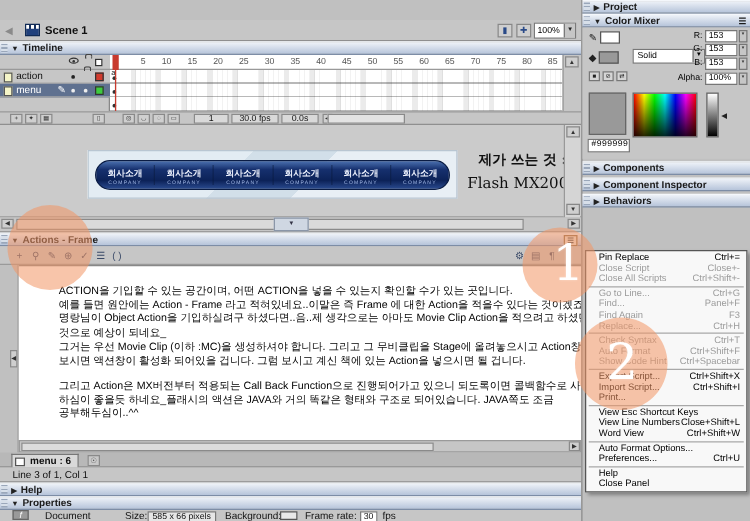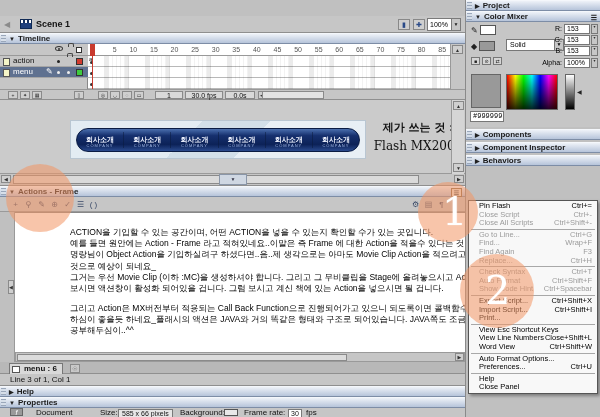--- a/index.html
+++ b/index.html
@@ -113,21 +113,21 @@
   #act-menu-btn { position:absolute; right:3px; top:1px; width:11px; height:9px; background:#e8e0d4; border:1px solid #8a6a4a;
                   font-size:6px; line-height:8px; text-align:center; color:#444; }
   #act-toolbar { left:0; top:197px; width:465px; height:15px; background:#c6c6c6; border-bottom:1px solid #9a9a9a; }
   .atb-left { position:absolute; left:10px; top:2px; display:flex; gap:2px; }
   .atb-right { position:absolute; right:18px; top:2px; display:flex; gap:2px; }
   .aic { width:11px; height:11px; font-size:8px; line-height:11px; text-align:center; color:#3a4a68; }
   #act-side { left:8px; top:212px; width:7px; height:150px; background:#c0c0c0; border-right:1px solid #999; }
   #act-side .col-arrow { position:absolute; left:0px; top:68px; width:6px; height:14px; background:#cfcfcf; border:1px solid #8a8a8a;
                          font-size:5px; line-height:12px; text-align:center; color:#333; }
   #script { left:15px; top:212px; width:450px; height:140px; background:#fff; border-top:1px solid #888; overflow:hidden; }
-  .sline { white-space:nowrap; font-size:8.5px; line-height:11.2px; color:#000; padding-left:55px; }
+  .sline { white-space:nowrap; font-size:8.5px; line-height:11.2px; color:#000; padding-left:32px; }
   #para1 { position:absolute; left:0; top:14px; width:100%; }
   #para2 { position:absolute; left:0; top:90px; width:100%; }
   #script-hscroll { left:15px; top:352px; width:450px; height:10px; background:#c6c6c6; border:1px solid #9a9a9a; }
   #script-hthumb { position:absolute; left:1px; top:1px; width:330px; height:7px; background:#dcdcdc; border:1px solid #8a8a8a; }
   #script-tabs { left:0; top:362px; width:465px; height:12px; background:#b8b8b8; border-bottom:1px solid #8f8f8f; }
   #script-tab { position:absolute; left:9px; top:1px; height:11px; background:#d9d9d9; border:1px solid #777; border-bottom:none;
                 font-size:8px; font-weight:bold; line-height:10px; padding:0 5px 0 14px; color:#111; }
   #script-tab .tabic { position:absolute; left:2px; top:2px; width:8px; height:7px; background:#fff; border:1px solid #555; }
   #pin-after { position:absolute; left:70px; top:2px; width:10px; height:9px; background:#c9c9c9; border:1px solid #8a8a8a;
                font-size:6px; line-height:8px; text-align:center; color:#555; }
@@ -482,42 +482,42 @@
     </div>
     <div class="dock-hdr phdr" style="margin-top:2px;">
       <span class="grip"></span>
       <span class="tri">▶</span><span>Behaviors</span>
     </div>
   </div>
 
   <div class="abs" id="ctxmenu">
 
       <div class="mitem">
-        <span class="lbl">Pin Flash</span>
+        <span class="lbl">Pin Replace</span>
         <span class="sc">Ctrl+=</span>
       </div>
 
       <div class="mitem disabled">
         <span class="lbl">Close Script</span>
-        <span class="sc">Ctrl+-</span>
+        <span class="sc">Close+-</span>
       </div>
 
       <div class="mitem disabled">
         <span class="lbl">Close All Scripts</span>
         <span class="sc">Ctrl+Shift+-</span>
       </div>
     <div class="msep"></div>
       <div class="mitem disabled">
         <span class="lbl">Go to Line...</span>
         <span class="sc">Ctrl+G</span>
       </div>
 
       <div class="mitem disabled">
         <span class="lbl">Find...</span>
-        <span class="sc">Wrap+F</span>
+        <span class="sc">Panel+F</span>
       </div>
 
       <div class="mitem disabled">
         <span class="lbl">Find Again</span>
         <span class="sc">F3</span>
       </div>
 
       <div class="mitem disabled">
         <span class="lbl">Replace...</span>
         <span class="sc">Ctrl+H</span>

